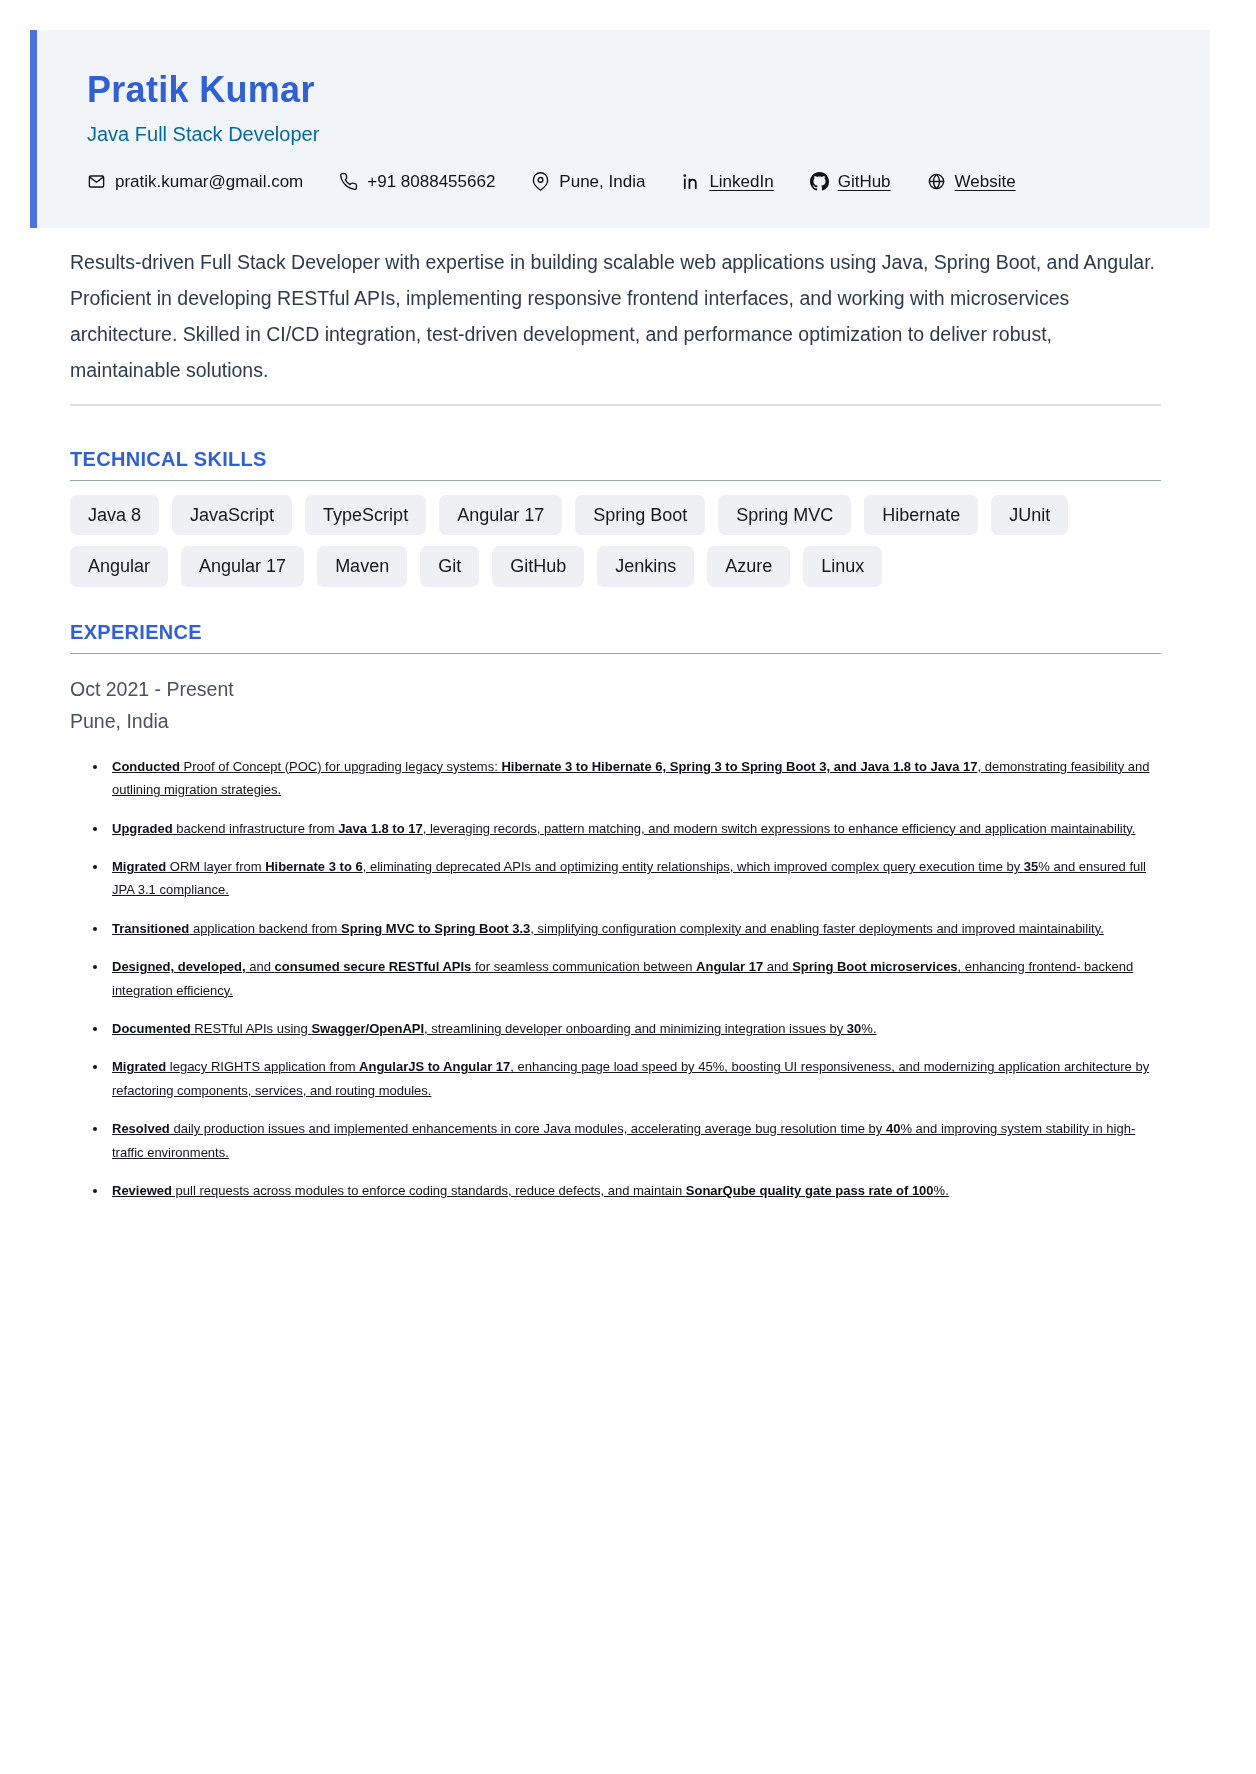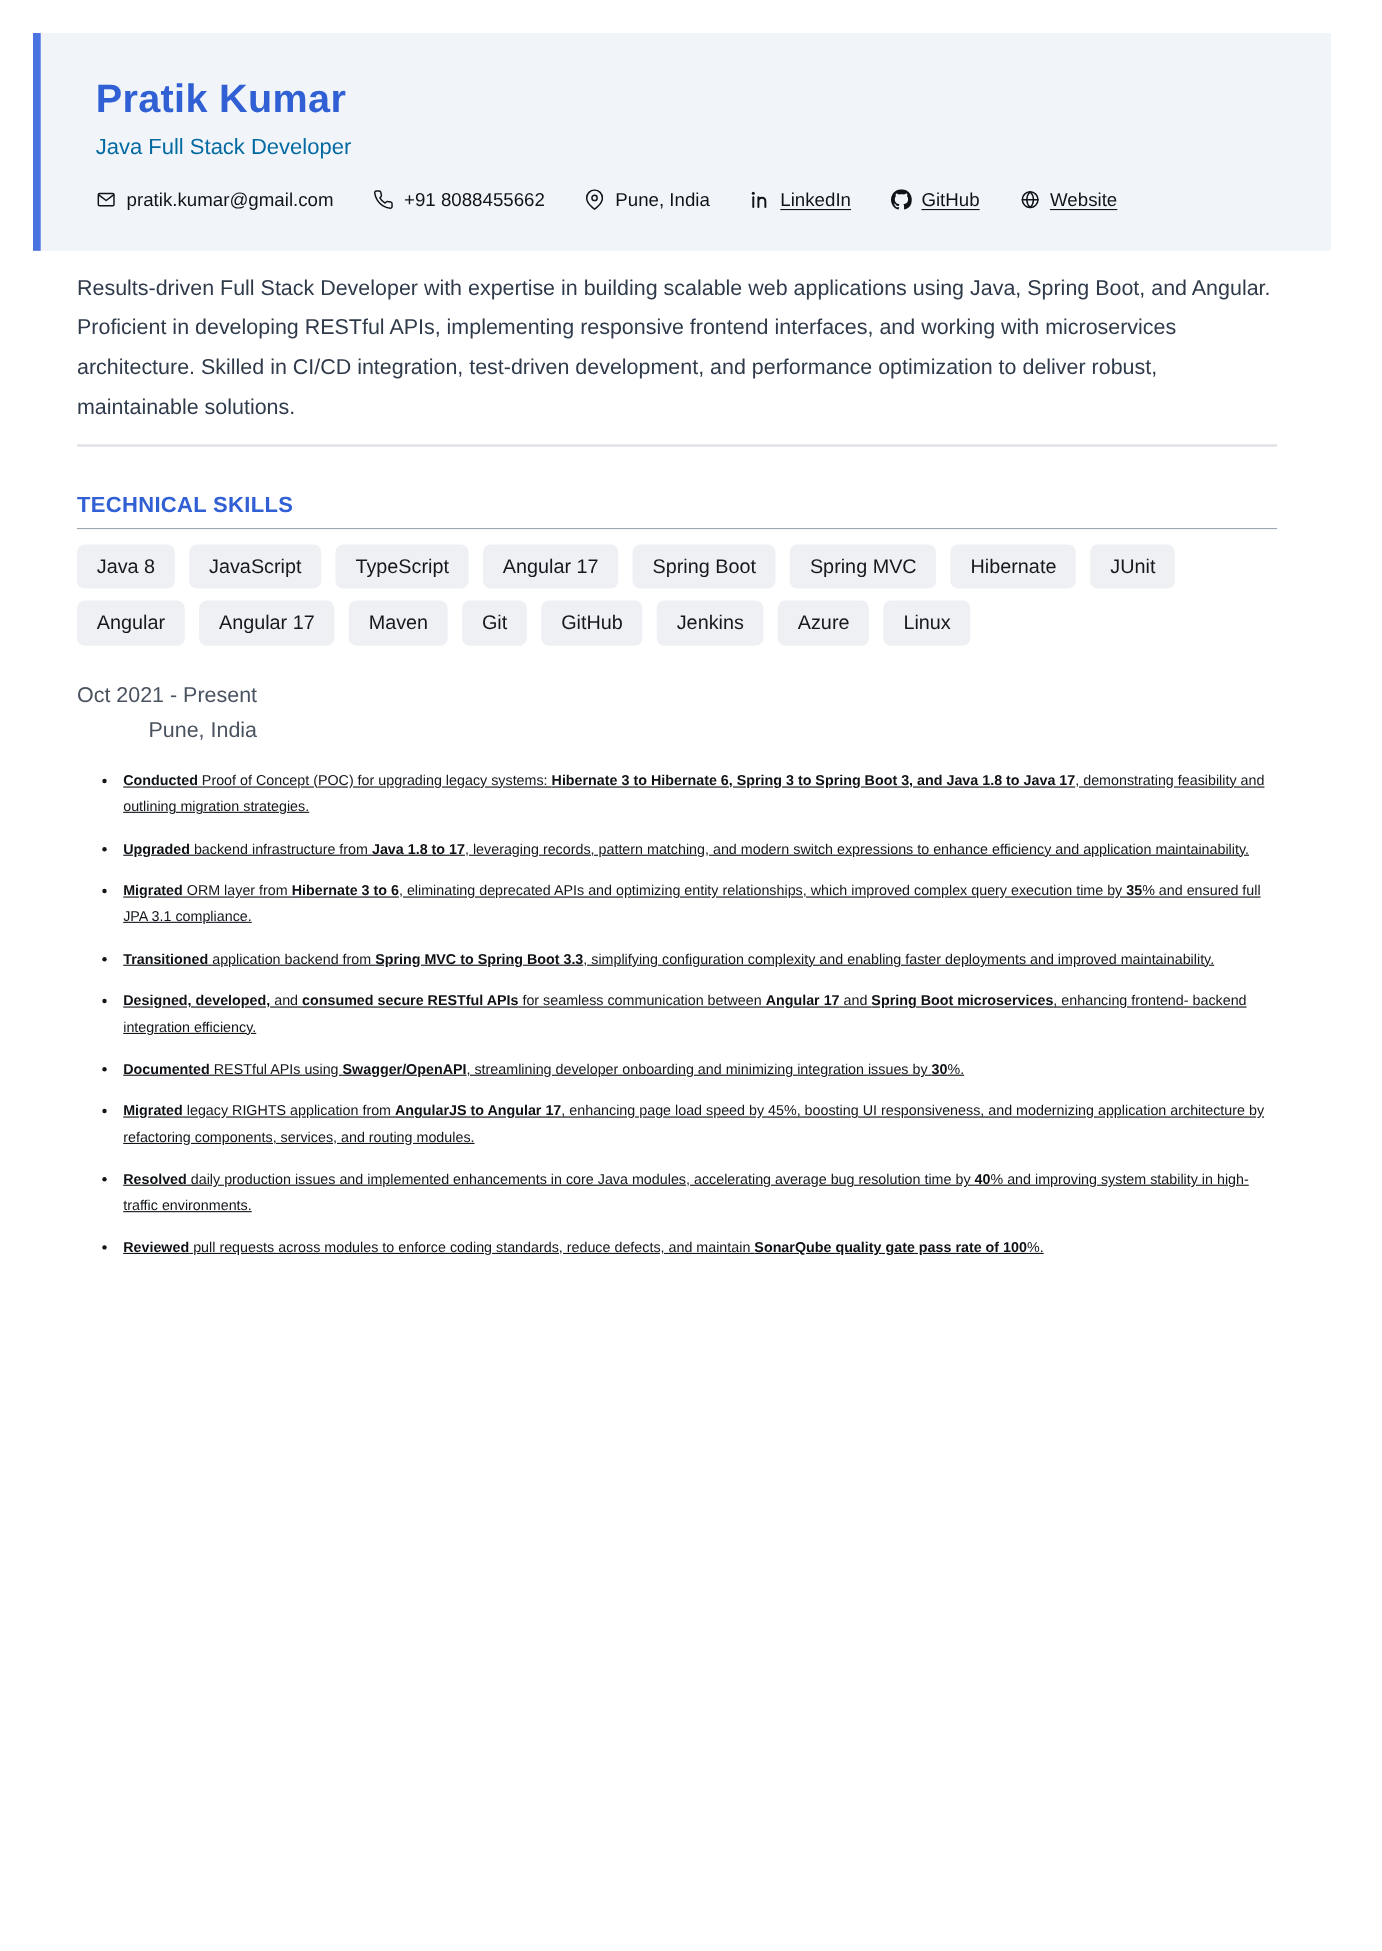--- a/index.html
+++ b/index.html
@@ -54,21 +54,21 @@
   h2.underlined{padding-bottom:9px;border-bottom:1.5px solid var(--heading-rule);}
   .chips{margin-top:14px;display:flex;flex-wrap:wrap;gap:11px 13px;}
   .chip{
     background:var(--chip-bg);border-radius:7px;padding:9px 18px;
     font-size:18px;color:#15181d;line-height:1.25;
   }
   .section-experience{margin-top:34px;}
   .job-head{margin-top:24px;display:flex;justify-content:space-between;align-items:flex-start;}
   .job-role{font-size:19.5px;font-weight:700;color:#0f1216;}
   .job-company{margin-top:9px;font-size:19.5px;color:var(--muted-text);}
-  .job-meta{text-align:right;font-size:19.5px;color:var(--muted-text);flex-shrink:0;}
+  .job-meta{text-align:left;font-size:19.5px;color:var(--muted-text);flex-shrink:0;}
   .job-location{margin-top:9px;}
   ul.bullets{margin:22px 0 0 0;padding-left:38px;}
   ul.bullets li{
     font-size:13px;line-height:1.8;color:var(--dark-text);
     margin-bottom:15px;padding-left:4px;text-decoration:underline;
   }
   ul.bullets li b{font-weight:700;color:#0d1014;}
 </style>
 </head>
 <body>
@@ -159,20 +159,21 @@
           <span class="chip">Maven</span>
           <span class="chip">Git</span>
           <span class="chip">GitHub</span>
           <span class="chip">Jenkins</span>
           <span class="chip">Azure</span>
           <span class="chip">Linux</span>
         </div>
     </section>
 
     <section class="section-experience">
+      <h2 class="section-heading underlined">EXPERIENCE</h2>
       <div id="jobs">
           <div class="job">
             <div class="job-head">
               <div class="job-meta">
                 <div class="job-dates">Oct 2021 - Present</div>
                 <div class="job-location">Pune, India</div>
               </div>
             </div>
             <ul class="bullets">
               <li><b>Conducted</b> Proof of Concept (POC) for upgrading legacy systems: <b>Hibernate 3 to Hibernate 6, Spring 3 to Spring Boot 3, and Java 1.8 to Java 17</b>, demonstrating feasibility and outlining migration strategies.</li>

